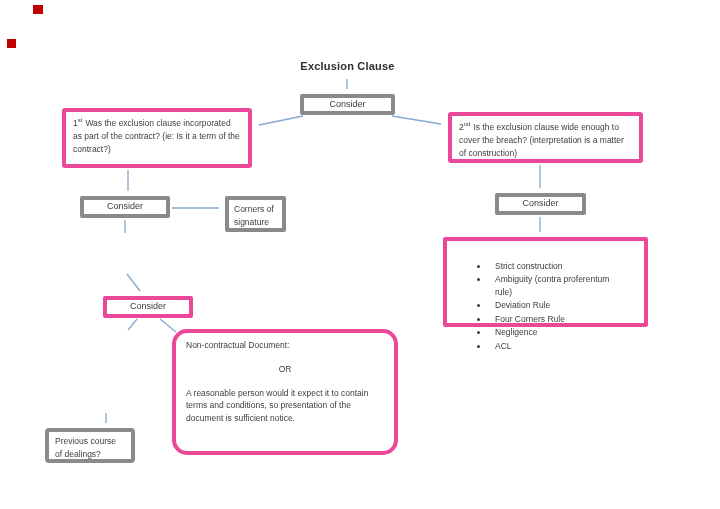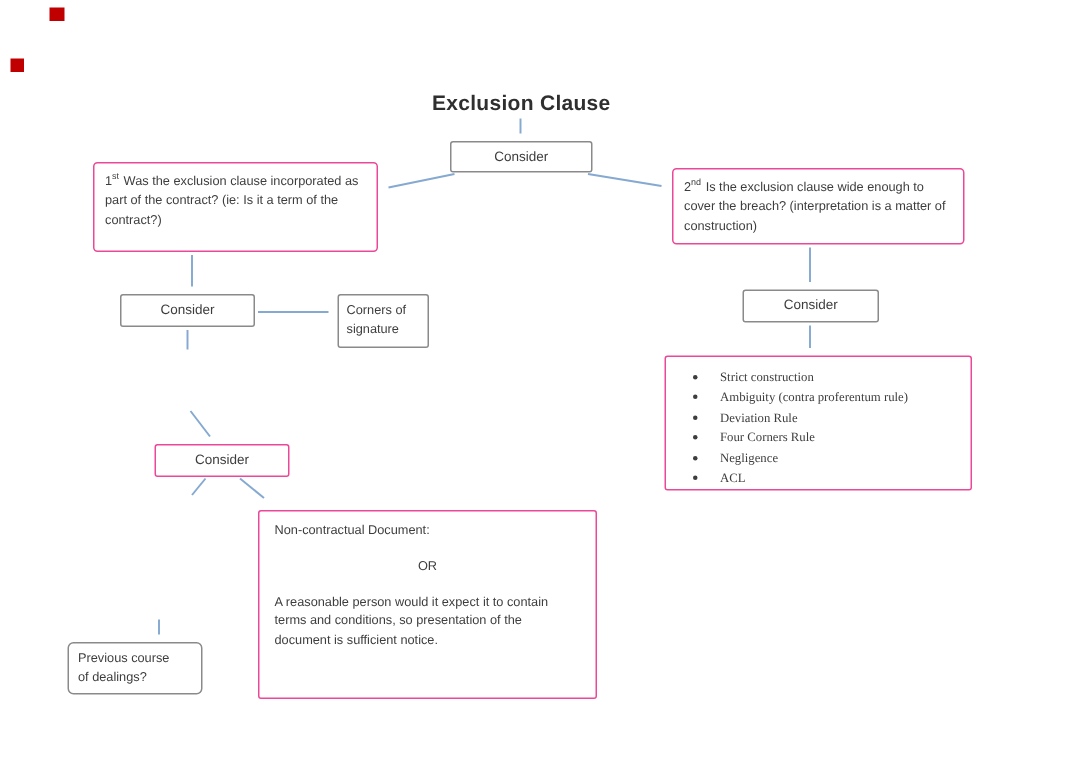--- a/index.html
+++ b/index.html
@@ -2,42 +2,42 @@
 <html><head>
 <meta charset="utf-8">
 <style>
   html,body{margin:0;padding:0;background:#ffffff;}
   #canvas{
     position:relative;width:720px;height:509px;background:#ffffff;overflow:hidden;
     font-family:"Liberation Sans", sans-serif;color:#3d3d3d;
   }
   .box{
     position:absolute;box-sizing:border-box;background:#ffffff;
-    border:1px solid #ec4899;border-radius:2px;
+    border:4px solid #ec4899;border-radius:2px;
     font-size:8.5px;line-height:1.5;color:#3d3d3d;
   }
   .box.light{border-color:#8a8a8a;}
   .box.round{border-radius:4px;}
   .center-label{display:flex;align-items:center;justify-content:center;font-size:9px;}
   .pad{padding:5px 7px;}
   .pre{white-space:pre-line;}
   sup{font-size:6px;line-height:0;}
   .rest{margin-left:3px;}
   #page-title{
     position:absolute;left:285px;top:60px;width:125px;text-align:center;
-    font-size:14px;font-weight:bold;color:#2f2f2f;letter-spacing:.2px;
+    font-size:11px;font-weight:bold;color:#2f2f2f;letter-spacing:.2px;
   }
   .arrows{position:absolute;left:0;top:0;pointer-events:none;}
   .red-sq{position:absolute;background:#c00000;}
   #red-sq-1{left:33px;top:5px;width:10px;height:9px;}
   #red-sq-2{left:7px;top:39px;width:9px;height:9px;}
   
   #doc-box .or-line{text-align:center;margin:11px 0 11px 0;}
   
-  #rules-box ul{margin:0;padding:7px 6px 0 30px;list-style:disc;font-family:Liberation Serif, serif;}
+  #rules-box ul{margin:12px;padding:7px 6px 0 30px;list-style:disc;}
   #rules-box li{margin:0 0 1px 0;padding-left:6px;line-height:1.47;}
 </style>
 </head>
 <body>
 
 <div id="canvas">
 
   <div id="red-sq-1" class="red-sq"></div>
   <div id="red-sq-2" class="red-sq"></div>
 
@@ -86,21 +86,21 @@
 
 
   <div class="box center-label" style="left:103px;top:296px;width:90px;height:22px;">
     <span>Consider</span>
   </div>
 
 
   <div class="box light round pre" style="left:45px;top:428px;width:90px;height:35px;padding:3px 6px;">Previous course
 of dealings?</div>
 
-  <div id="doc-box" class="box" style="left:172px;top:340px;width:226px;height:126px;padding:6px 10px;">
+  <div id="doc-box" class="box" style="left:172px;top:329px;width:226px;height:126px;padding:6px 10px;border-radius:15px;">
     <div>Non-contractual Document:</div>
     <div class="or-line">OR</div>
     <div>A reasonable person would it expect it to contain terms and conditions, so presentation of the document is sufficient notice.</div>
   </div>
 
   <div class="box light center-label" style="left:495px;top:193px;width:91px;height:22px;">
     <span>Consider</span>
   </div>
 
   <div id="rules-box" class="box" style="left:443px;top:237px;width:205px;height:90px;">

